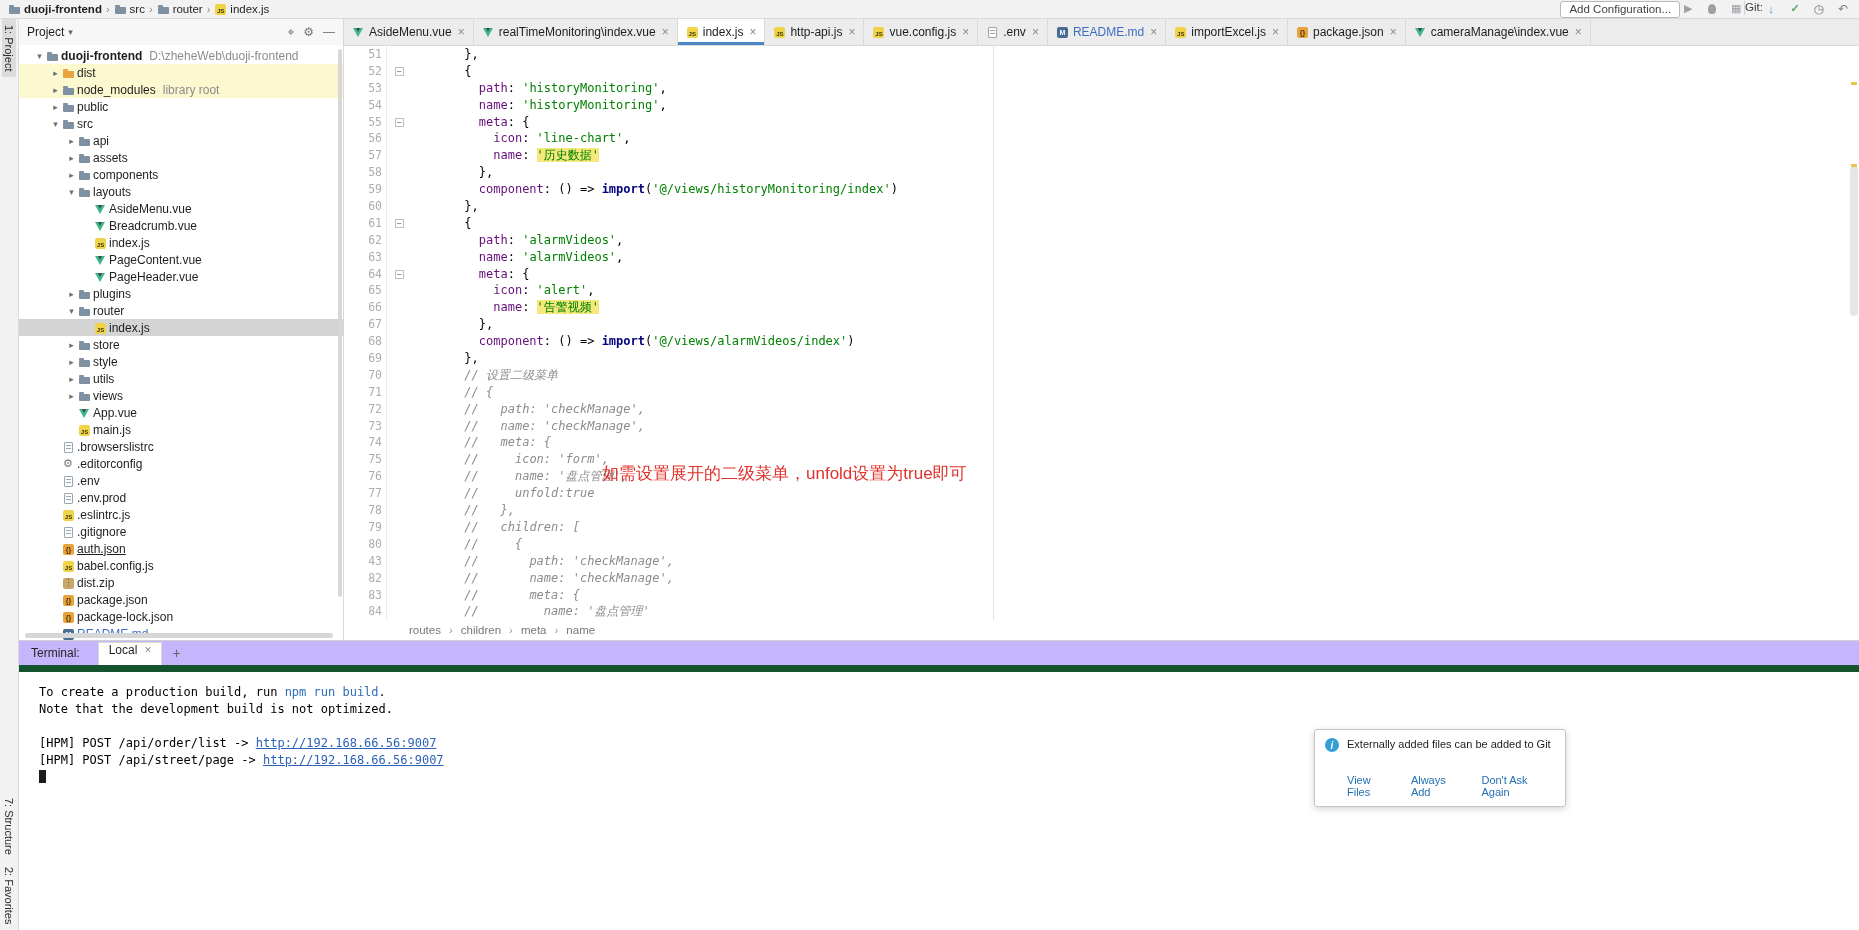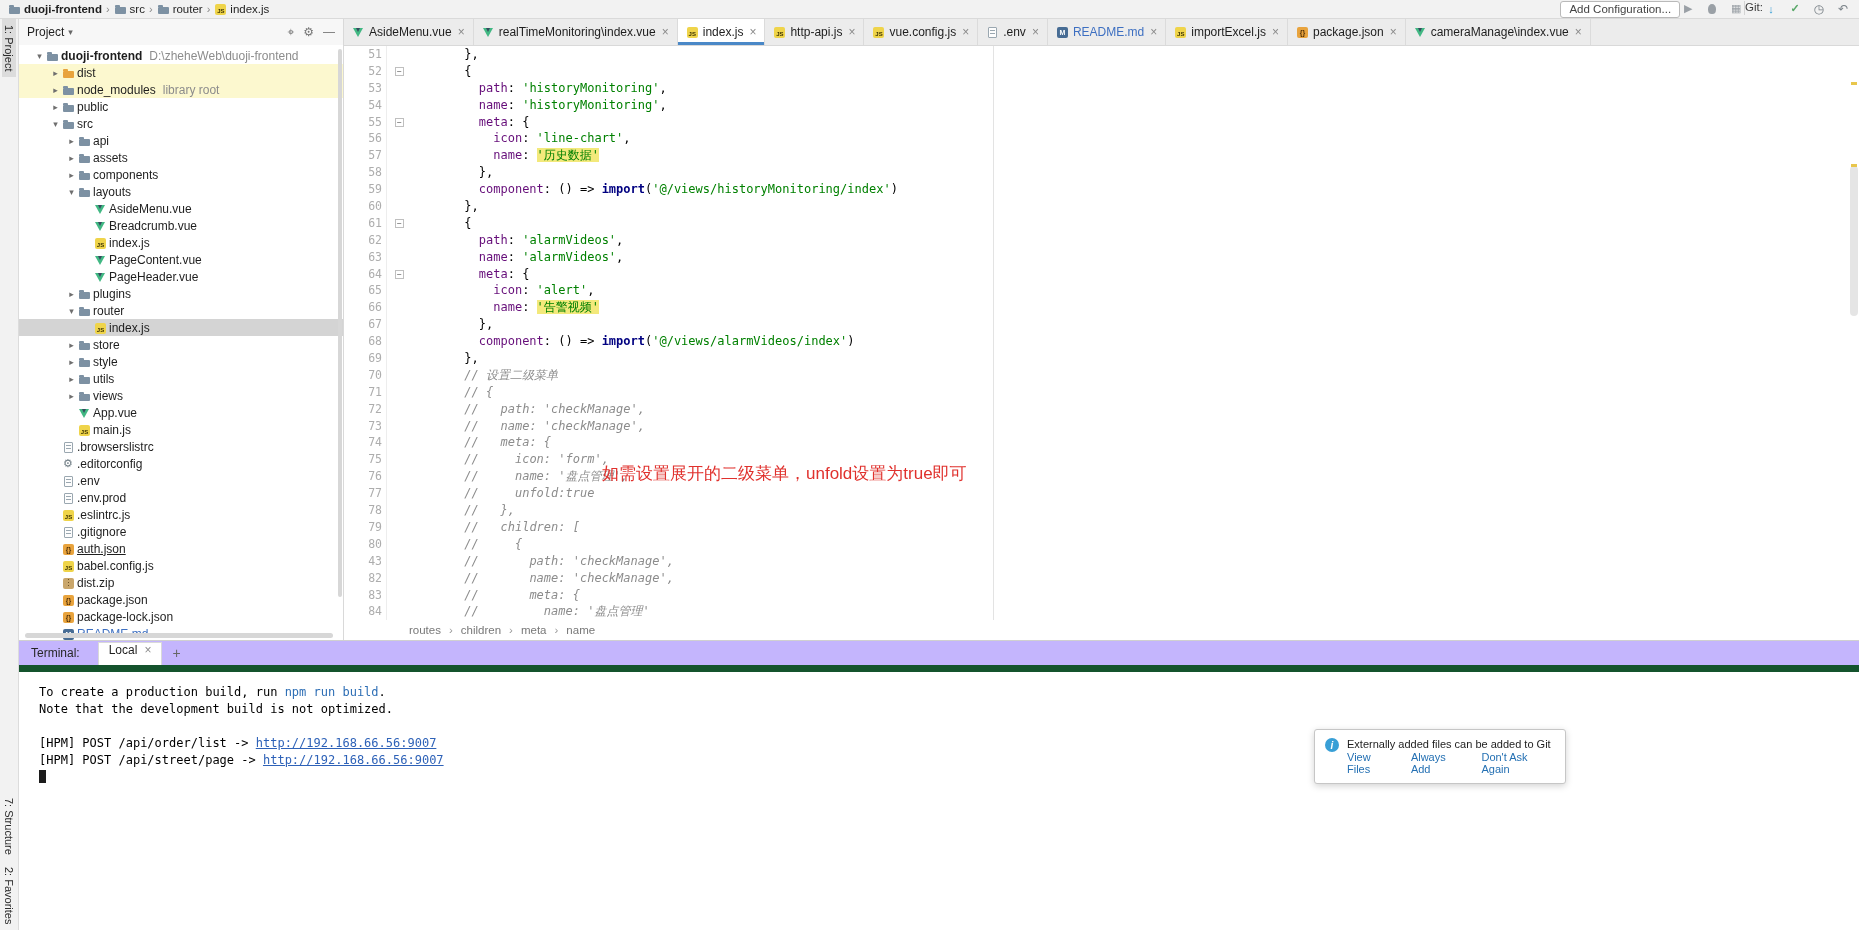--- a/index.html
+++ b/index.html
@@ -118,21 +118,21 @@
              font-size:12px;line-height:17px;color:#1A1A1A}
   .term-line{white-space:pre;min-height:17px}
   .tk-cmd{color:var(--terminal-command,#2D6EB5)}
   .tk-link{color:var(--terminal-link,#2E62B8);text-decoration:underline;cursor:pointer}
   .term-cursor{display:inline-block;width:7px;height:13px;background:#1c1c1c;vertical-align:-2px}
   
   .notification{position:absolute;left:1314px;top:729px;width:252px;background:#fff;border:1px solid #C6C6C6;
                 border-radius:3px;box-shadow:0 2px 7px rgba(0,0,0,.18);padding:8px 10px;display:flex;gap:8px;box-sizing:border-box}
   .info-icon{width:14px;height:14px;min-width:14px;border-radius:50%;background:var(--info-blue,#389FD6);color:#fff;
              font-size:10px;font-weight:bold;display:flex;align-items:center;justify-content:center;font-style:italic}
-  .notif-msg{color:#1E1E1E;margin-bottom:1px;white-space:nowrap;font-size:11px}
+  .notif-msg{color:#1E1E1E;margin-bottom:24px;white-space:nowrap;font-size:11px}
   .notif-actions{display:flex;gap:16px}
   .notif-link{color:#2470B3;font-size:11px;cursor:pointer}
 </style>
 </head>
 <body>
 
 <div id="app">
 
   <div class="topbar">
     <div class="nav-bc" id="nav-breadcrumbs">

